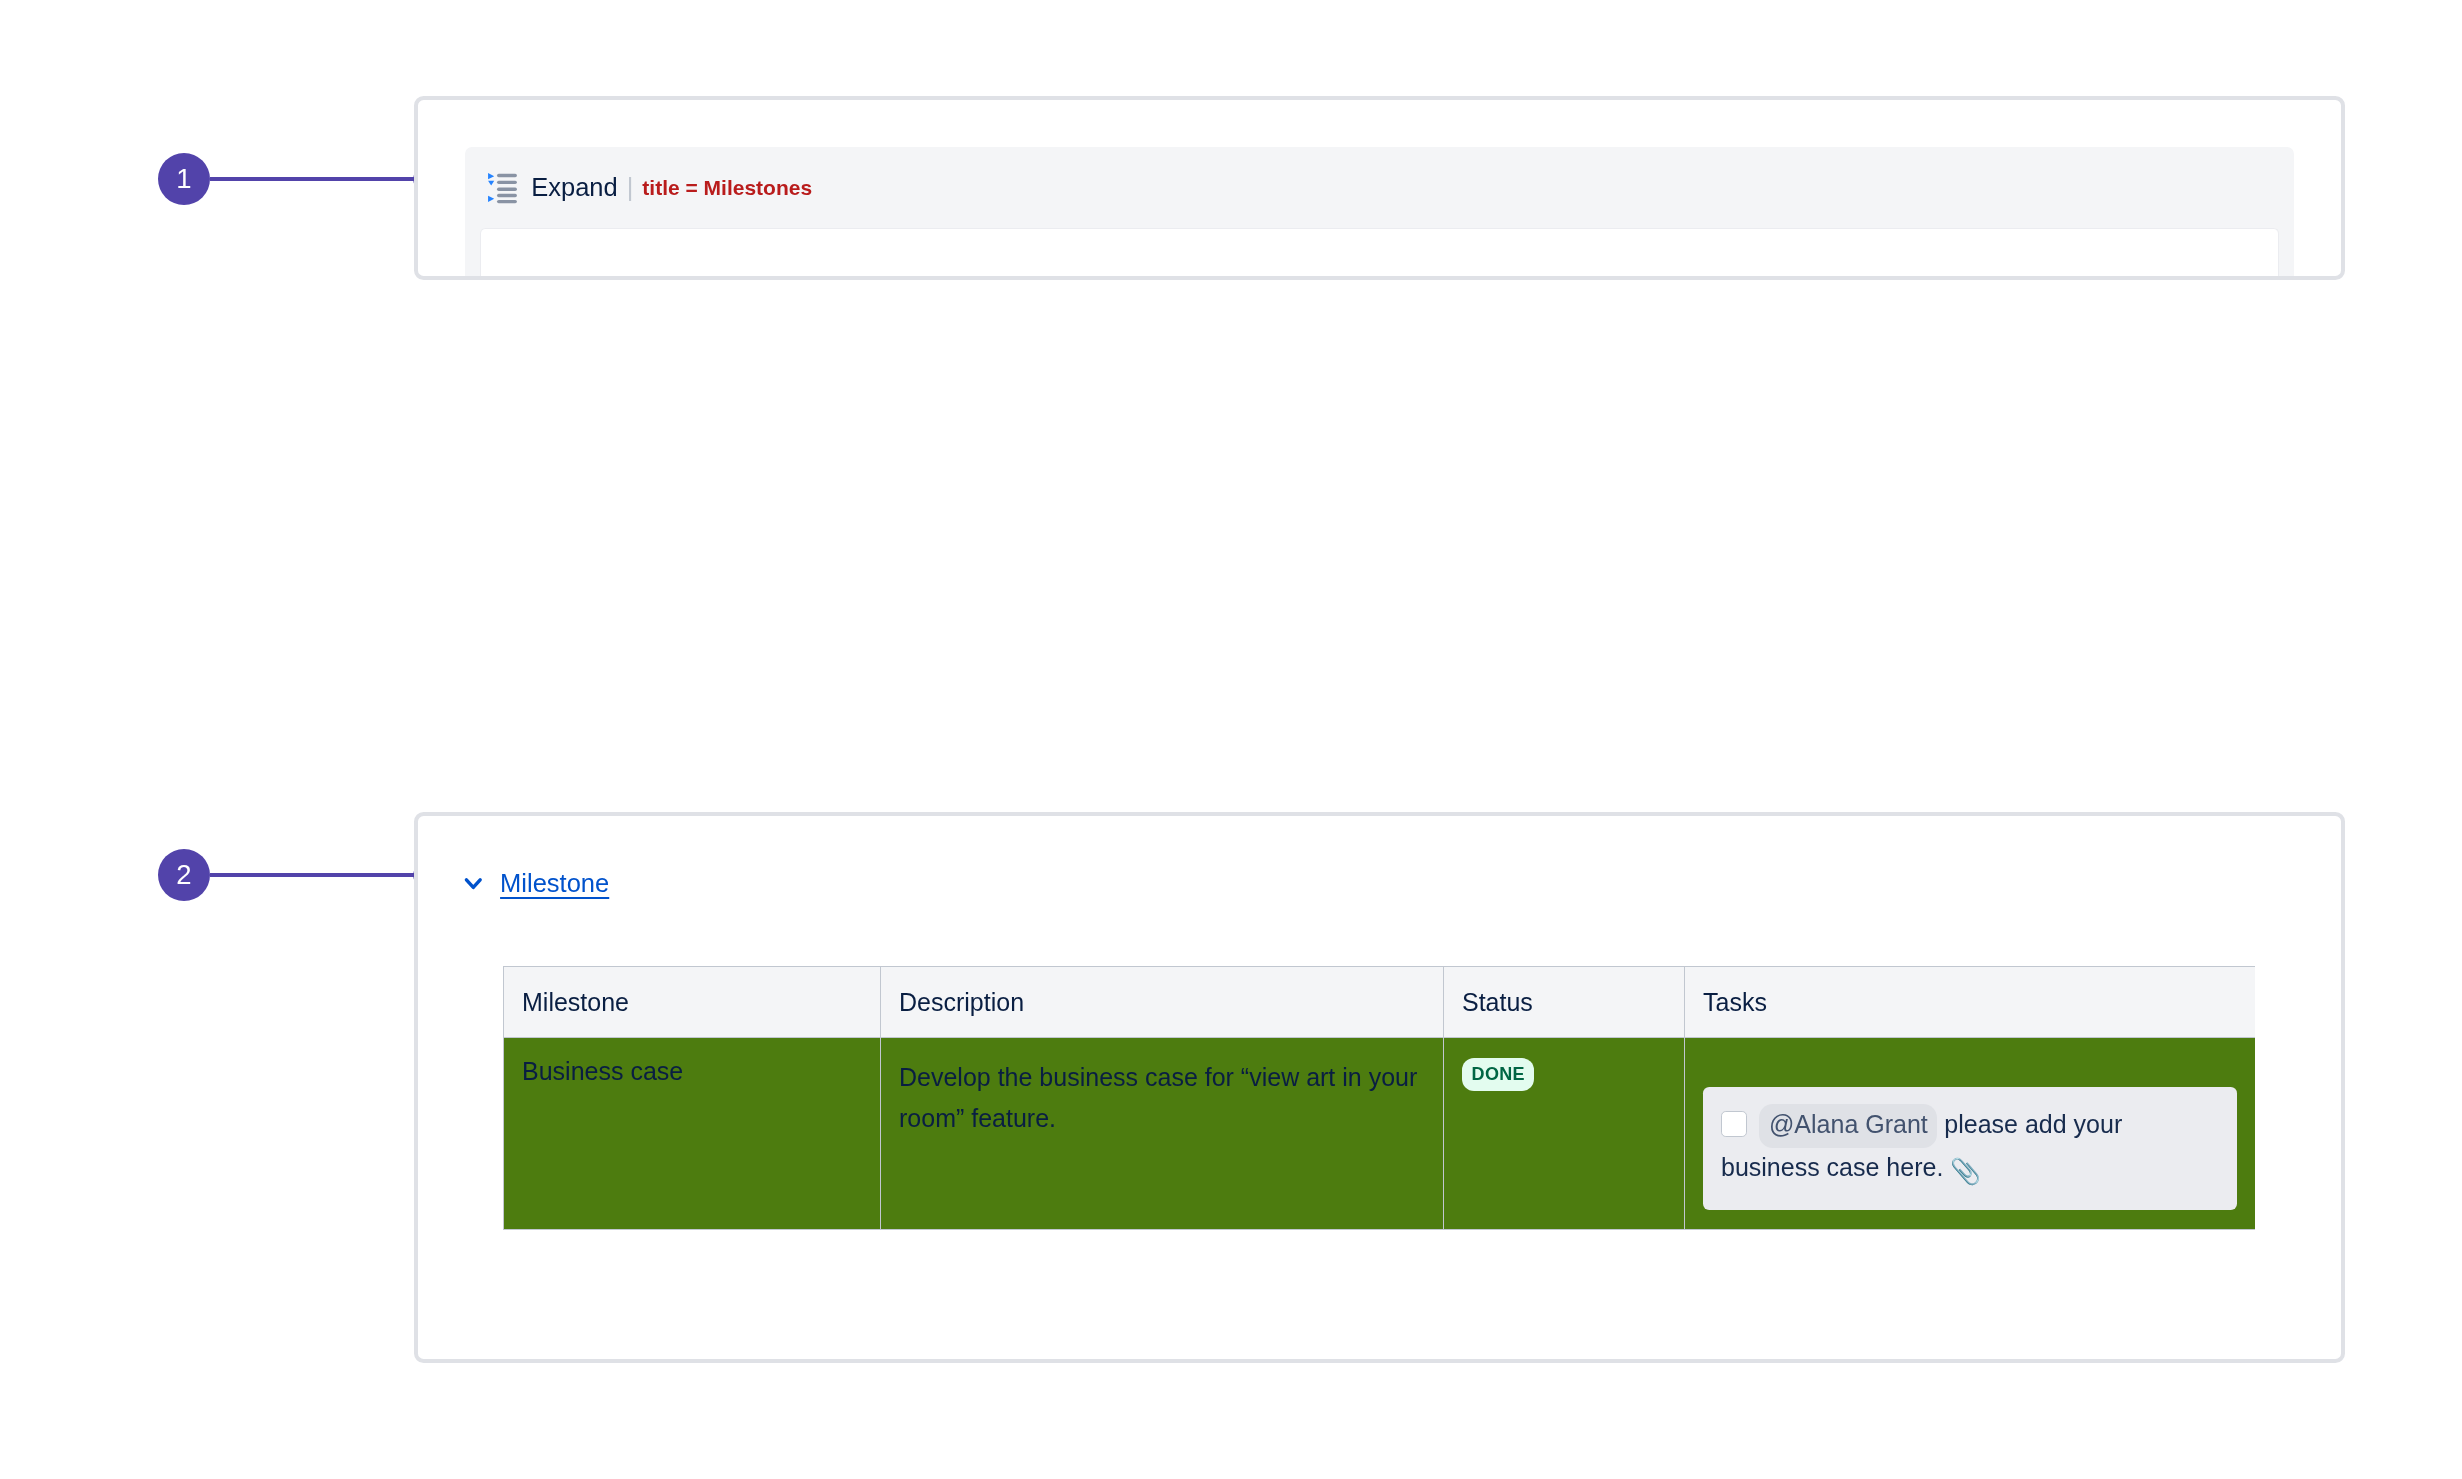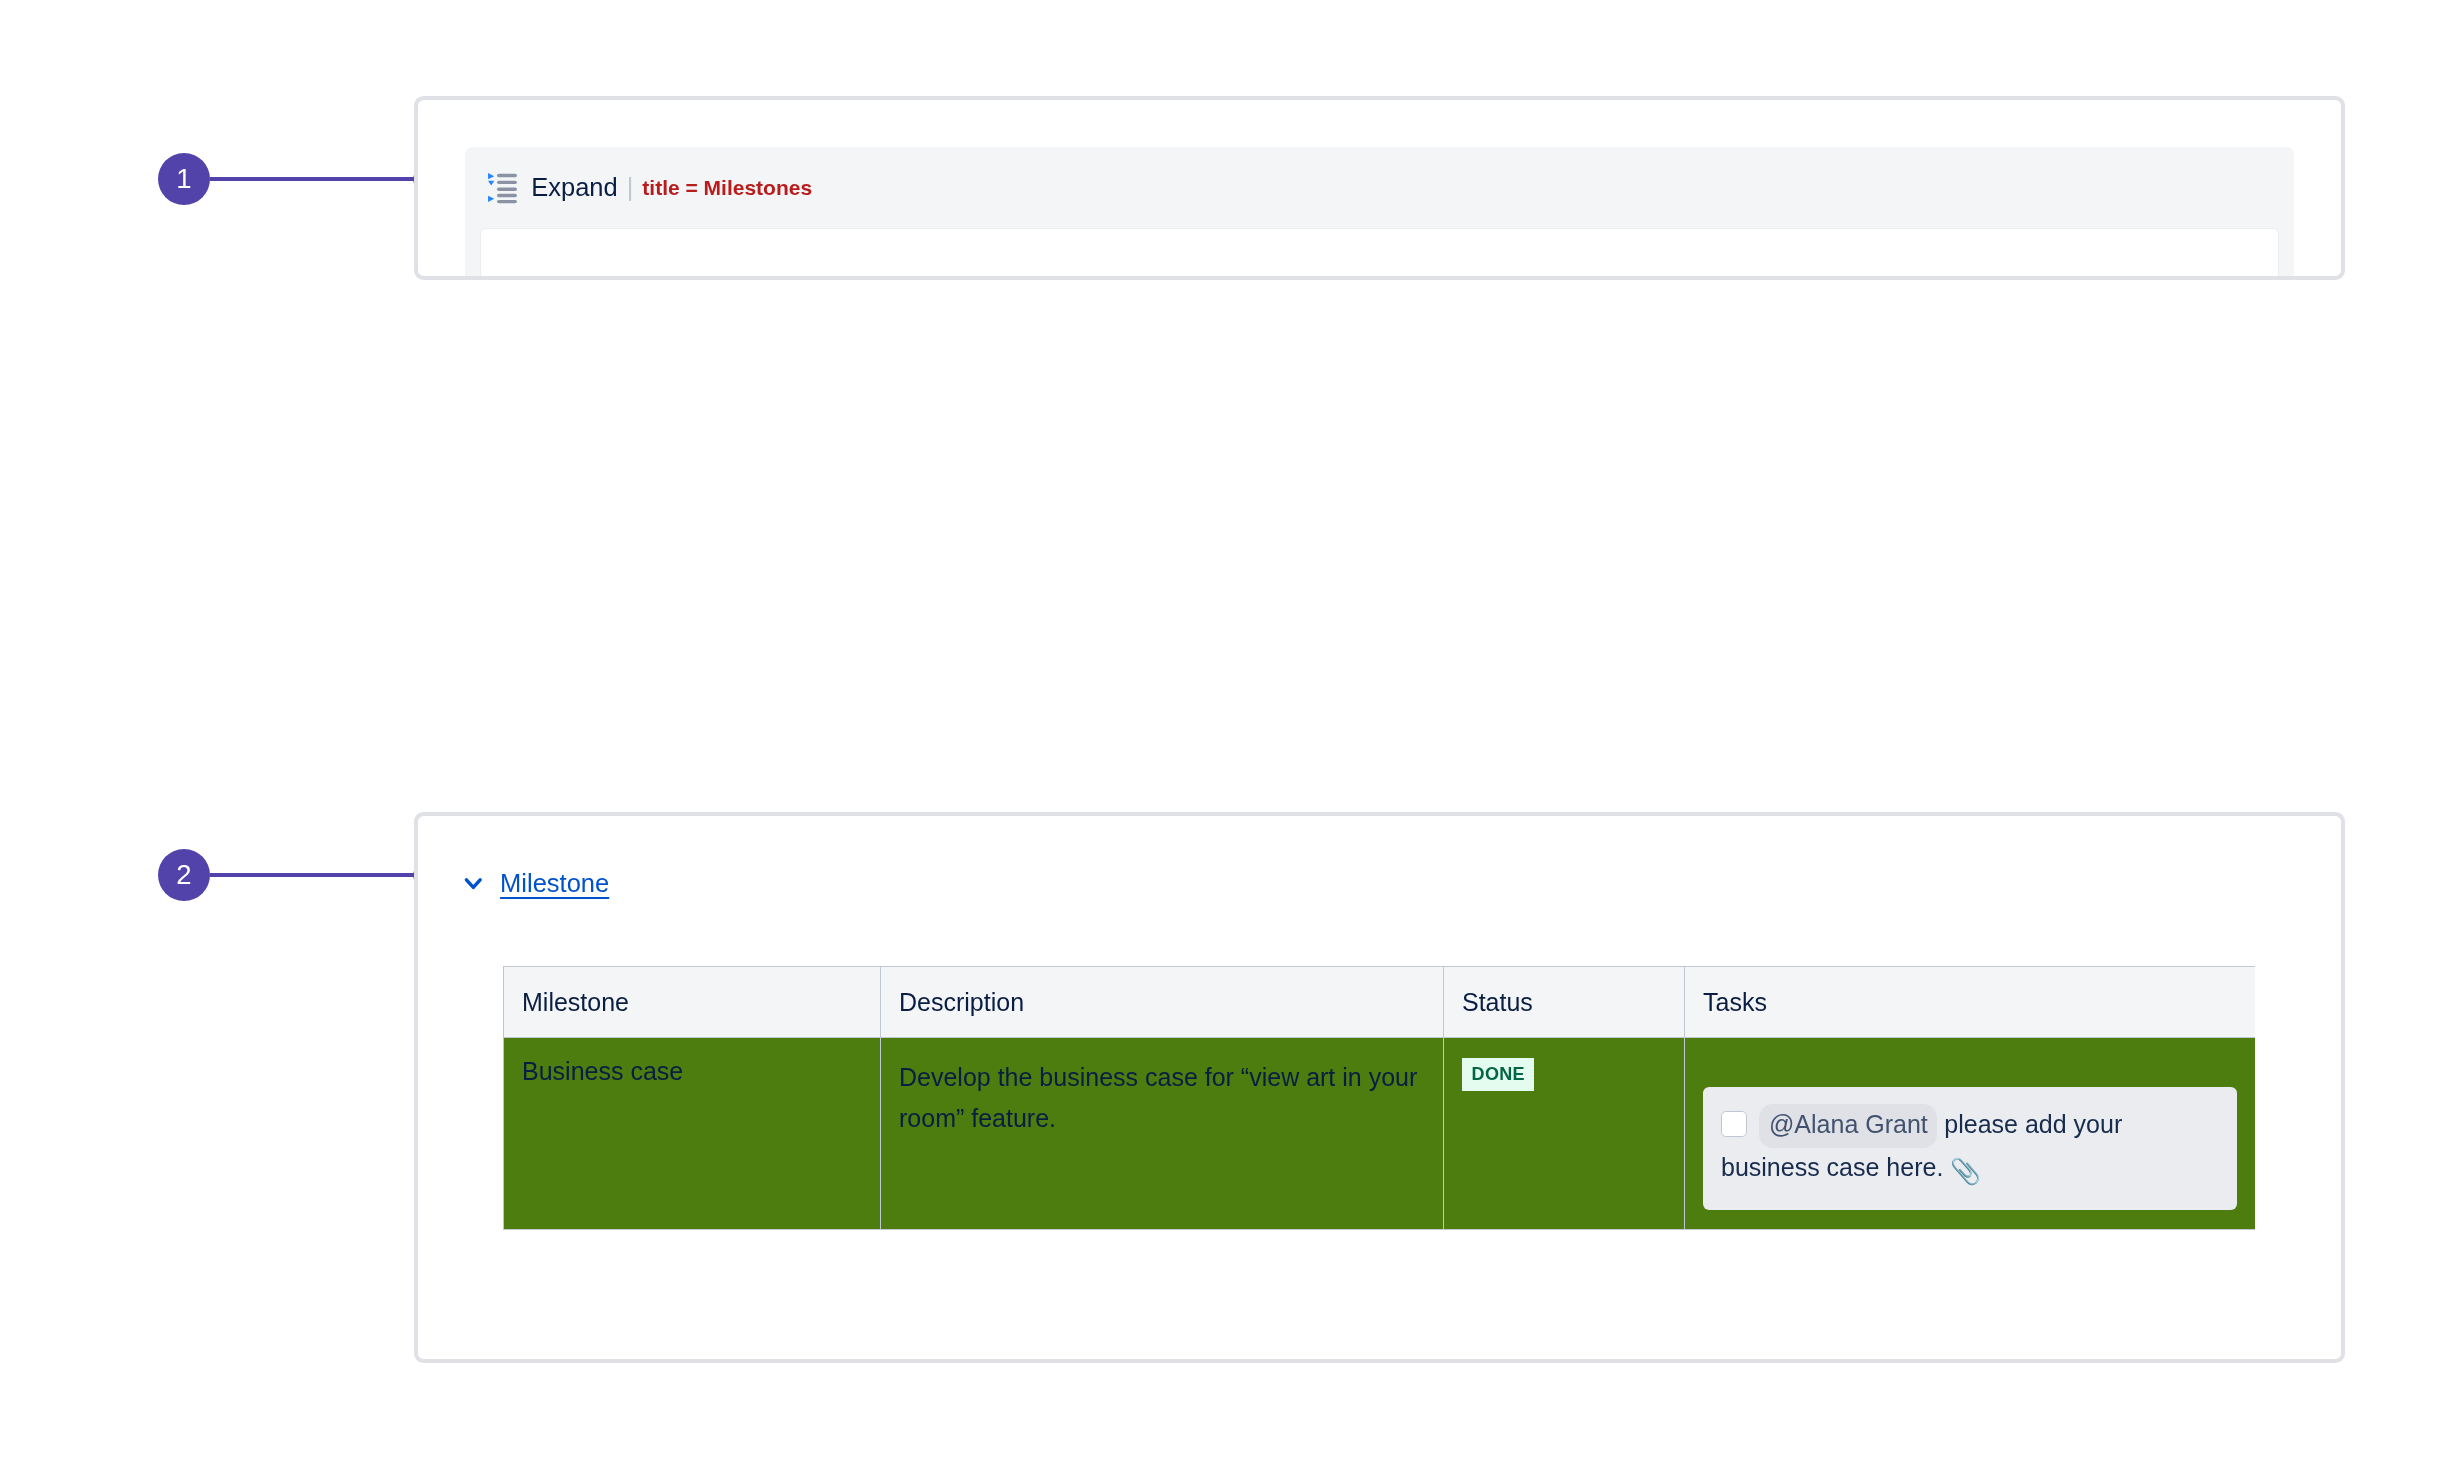--- a/index.html
+++ b/index.html
@@ -179,21 +179,21 @@
   .t2 .c-desc      { width: 563px; }
   .t2 .c-status    { width: 241px; }
   .t2 .c-tasks     { width: 571px; }
   .t2 .row-1 td { height: 176px; }
   .t2 .row-2 td { height: 131px; }
   .t2 .desc-txt { line-height: 1.62; }
 
   
   .lozenge {
     display: inline-block;
-    border-radius: 0;
+    border-radius: 12px;
     font-weight: bold;
     letter-spacing: 0.3px;
     line-height: 1;
     white-space: nowrap;
   }
   .loz-done {
     background: #E3FCEF;
     color: #006644;
   }
   .loz-prog {

